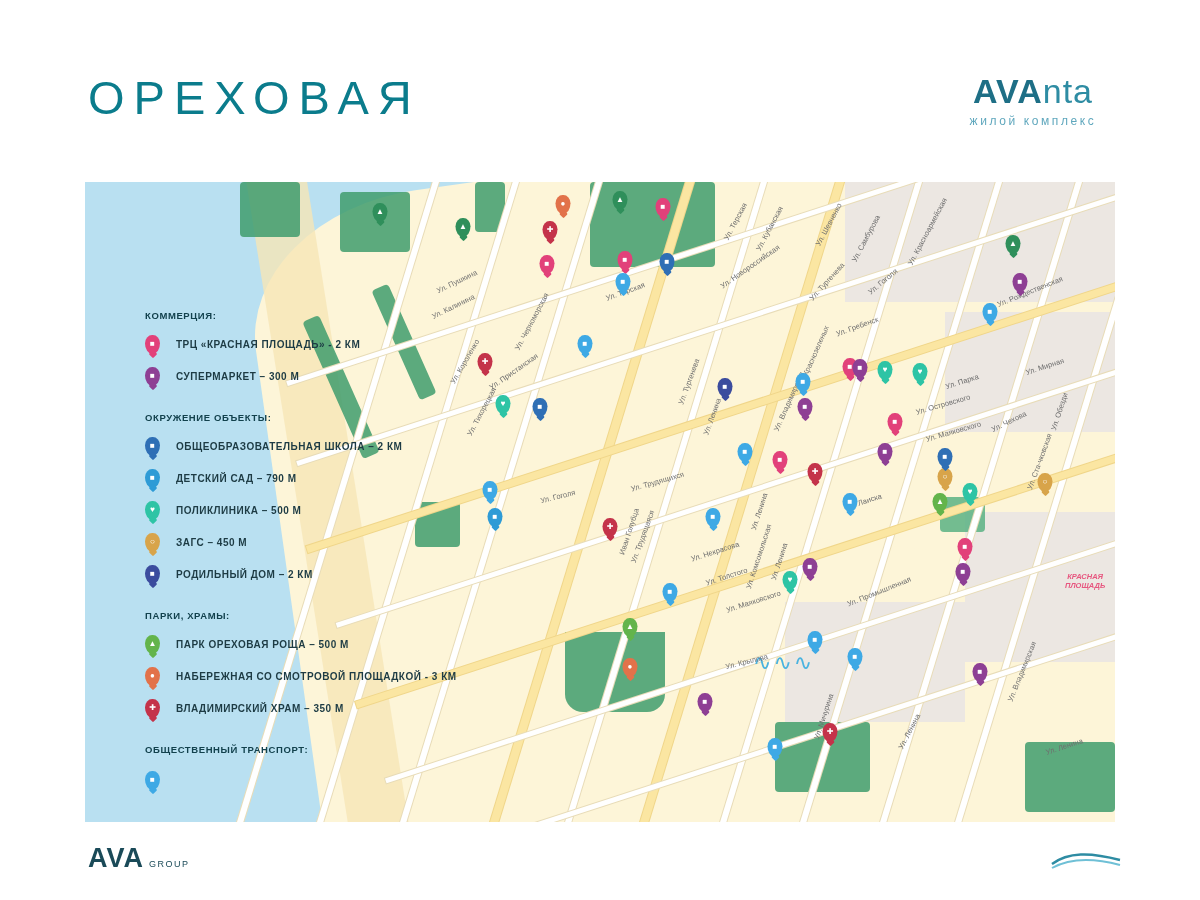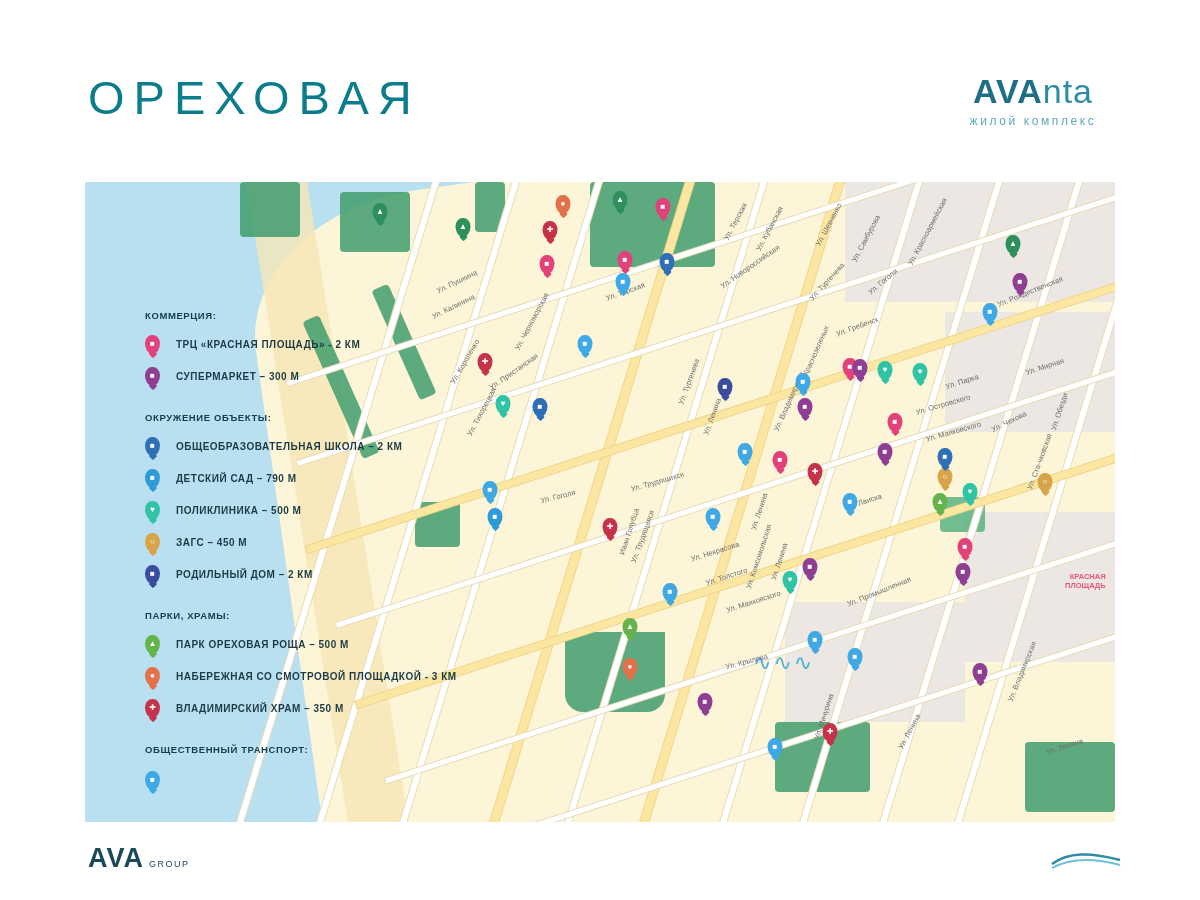--- a/index.html
+++ b/index.html
@@ -106,21 +106,22 @@
     white-space: nowrap;
     font-family: "Liberation Sans", sans-serif;
   }
   .area-label {
     position: absolute;
     font-size: 7.5px;
     font-weight: 700;
     color: #e7567f;
     line-height: 1.25;
     white-space: nowrap;
-    text-align: right;
+    text-align: center;
+    font-style: italic;
   }
 
   
   .pin {
     position: absolute;
     width: 15px; height: 19px;
     border-radius: 50% 50% 50% 50% / 45% 45% 60% 60%;
     transform: translate(-50%, -100%);
   }
   .pin::after {

